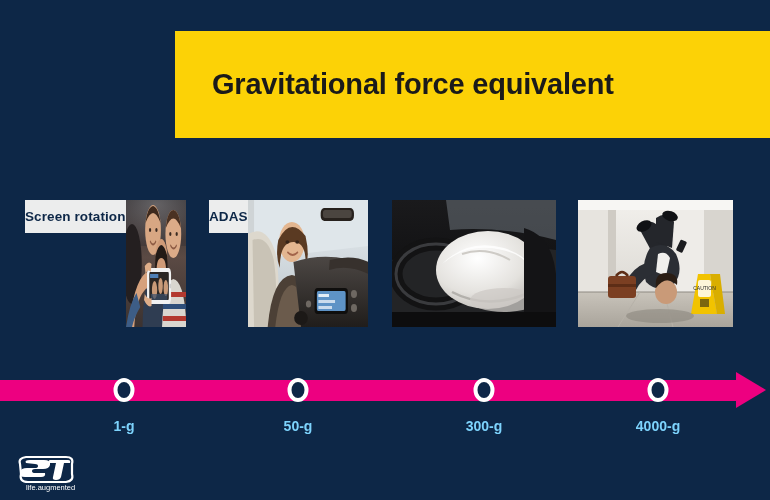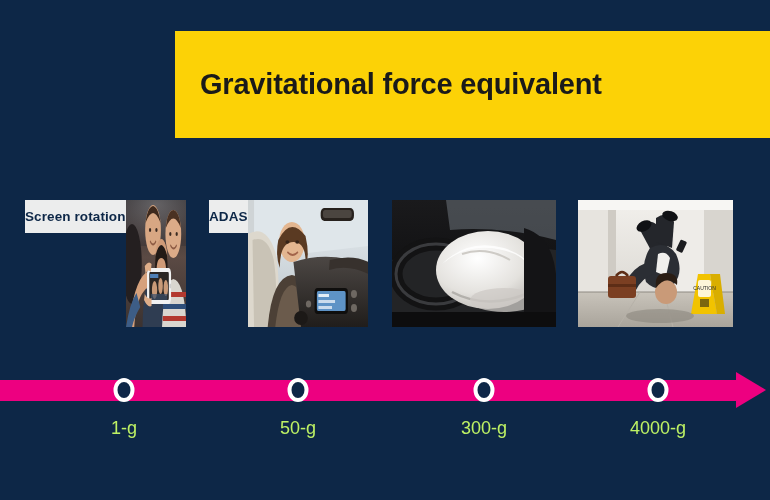--- a/index.html
+++ b/index.html
@@ -26,21 +26,21 @@
     left: 175px;
     top: 31px;
     width: 595px;
     height: 107px;
     background: #fcd206;
     box-sizing: border-box;
     display: flex;
     align-items: center;
   }
   .title-text {
-    margin-left: 25px;
+    margin-left: 37px;
     font-size: 29px;
     font-weight: bold;
     color: #1a1a1a;
     letter-spacing: -0.2px;
     white-space: nowrap;
   }
 
   
   .card {
     position: absolute;
@@ -120,23 +120,23 @@
     border-radius: 50%;
     background: #0d2747;
     border: 4px solid #ffffff;
     box-sizing: content-box;
   }
   .tick-label {
     position: absolute;
     left: 50%;
     top: 45px;
     transform: translateX(-50%);
-    color: #bef264;
-    font-size: 18px;
-    font-weight: normal;
+    color: #7dd3fc;
+    font-size: 14px;
+    font-weight: bold;
     white-space: nowrap;
   }
 
   
   .st-logo {
     position: absolute;
     left: 16px;
     top: 452px;
     width: 72px;
     height: 40px;
@@ -379,14 +379,24 @@
       <div class="tick-dot"></div>
       <div class="tick-label">300-g</div>
     </div>
 
     <div class="tick" style="left:638px;width:40px;">
       <div class="tick-dot"></div>
       <div class="tick-label">4000-g</div>
     </div>
   </div>
 
+  <div class="st-logo">
+    <svg viewBox="0 0 72 40" aria-hidden="true">
+      <g>
+        <path d="M4 12 Q2 6 10 5 L50 5 Q58 5 56 12 L56 22 Q58 29 50 30 L12 30 Q3 30 5 22 Z" fill="none" stroke="#ffffff" stroke-width="2.2"></path>
+        <path d="M10 11 q-2 -3 4 -3 l14 0 q7 0 6 5 q-1 4 -7 4 l-8 0 q-3 0 -3 2 q0 2 3 2 l10 0 q1 4 -4 4 l-16 0 q-6 0 -5 -5 q1 -4 7 -4 l8 0 q3 0 3 -2 q0 -2 -3 -2 z" fill="#ffffff"></path>
+        <path d="M34 8 l18 0 q3 0 2 3 l-6 0 l-3 14 q-1 3 -5 3 q-4 0 -3 -3 l3 -14 l-7 0 q-1 -3 1 -3 z" fill="#ffffff"></path>
+      </g>
+      <text x="10" y="38" font-family="Liberation Sans, sans-serif" font-size="7.5" fill="#ffffff">life.augmented</text>
+    </svg>
+  </div>
 
 </div>
 
 </body></html>

